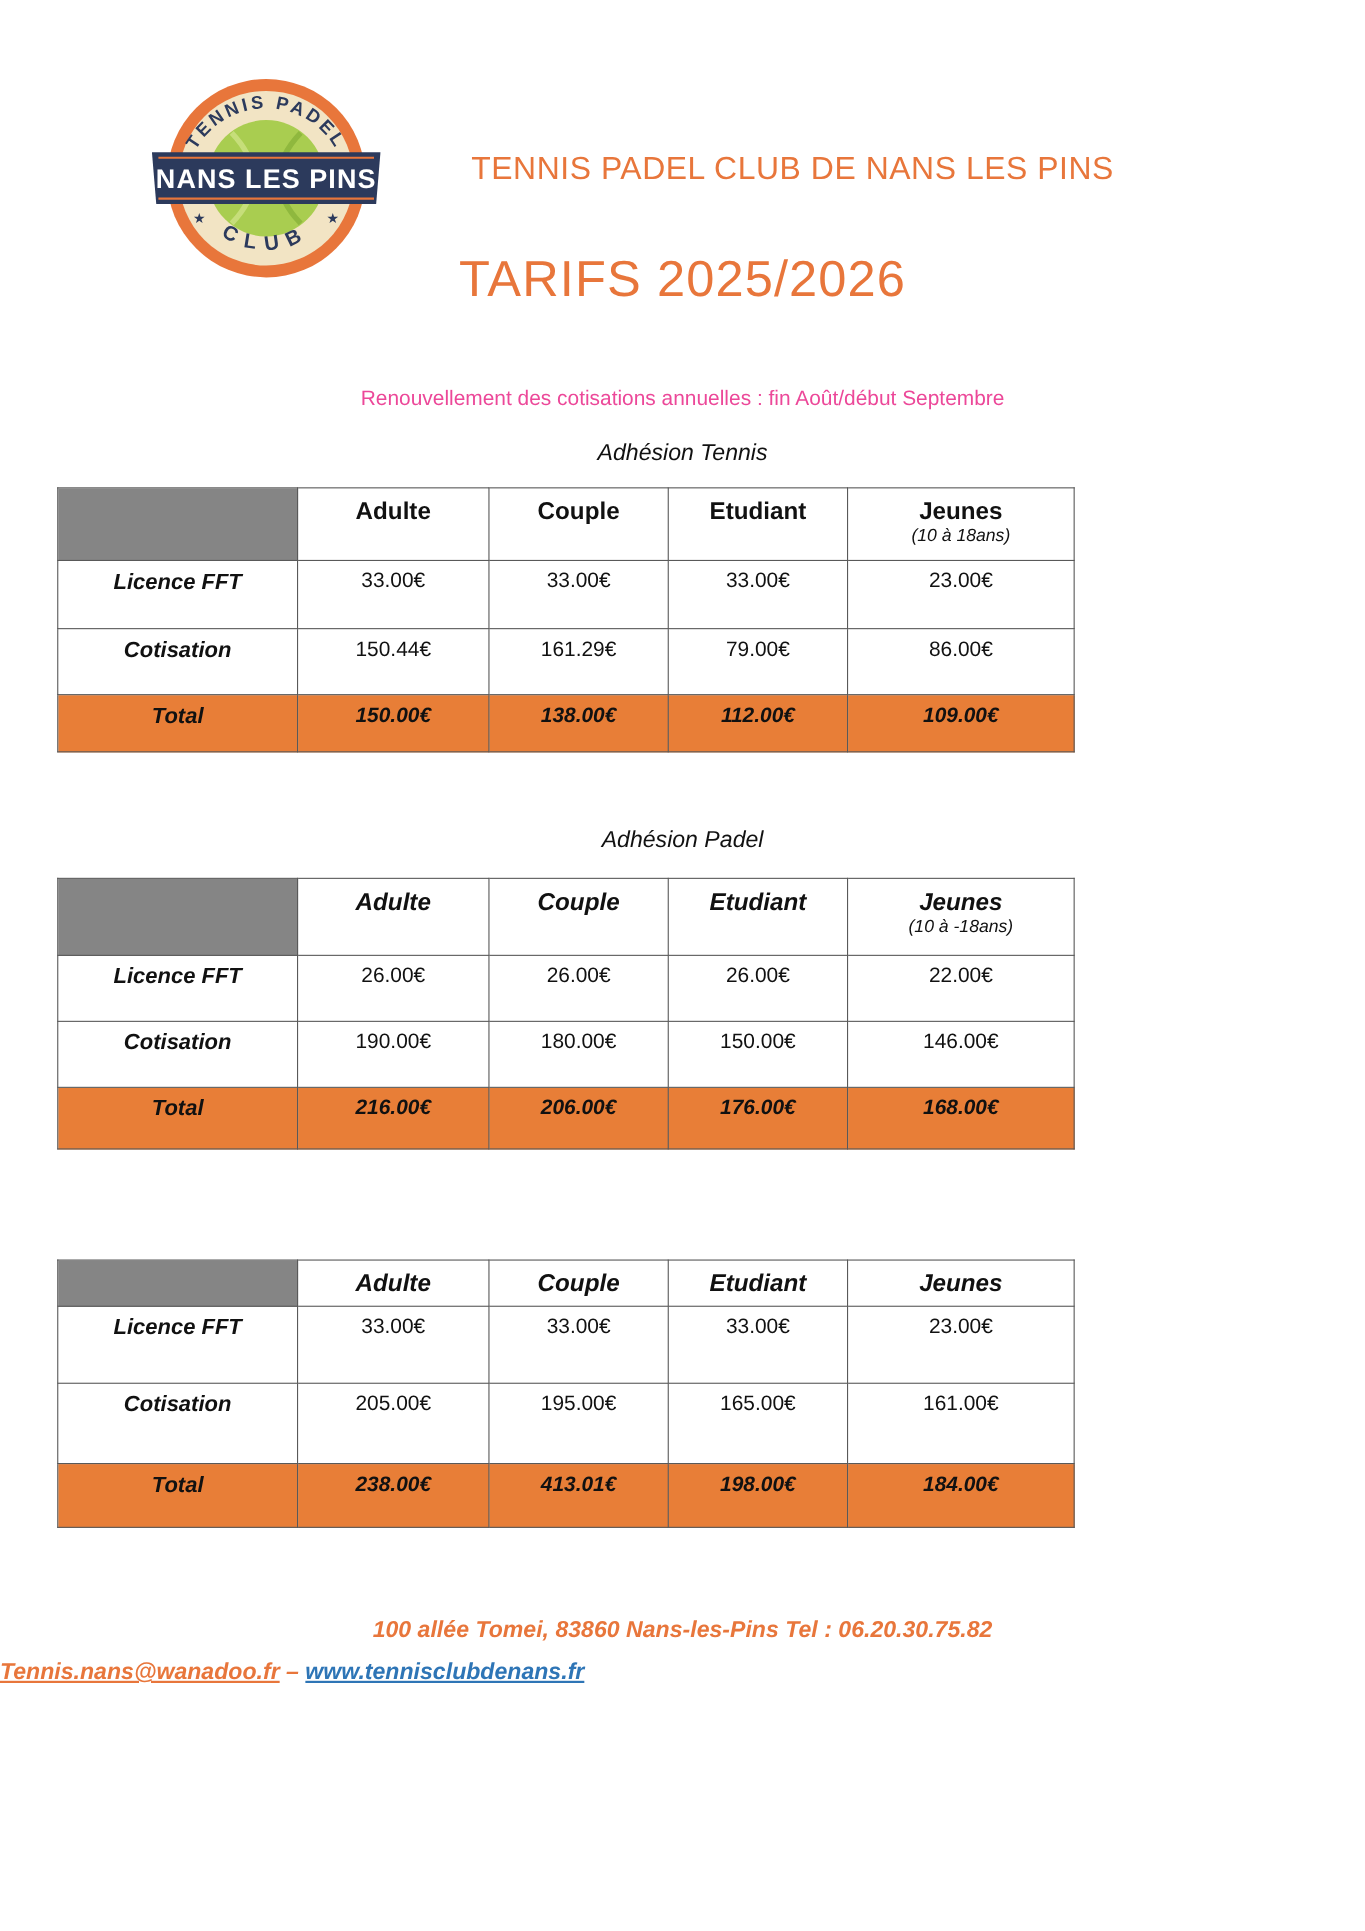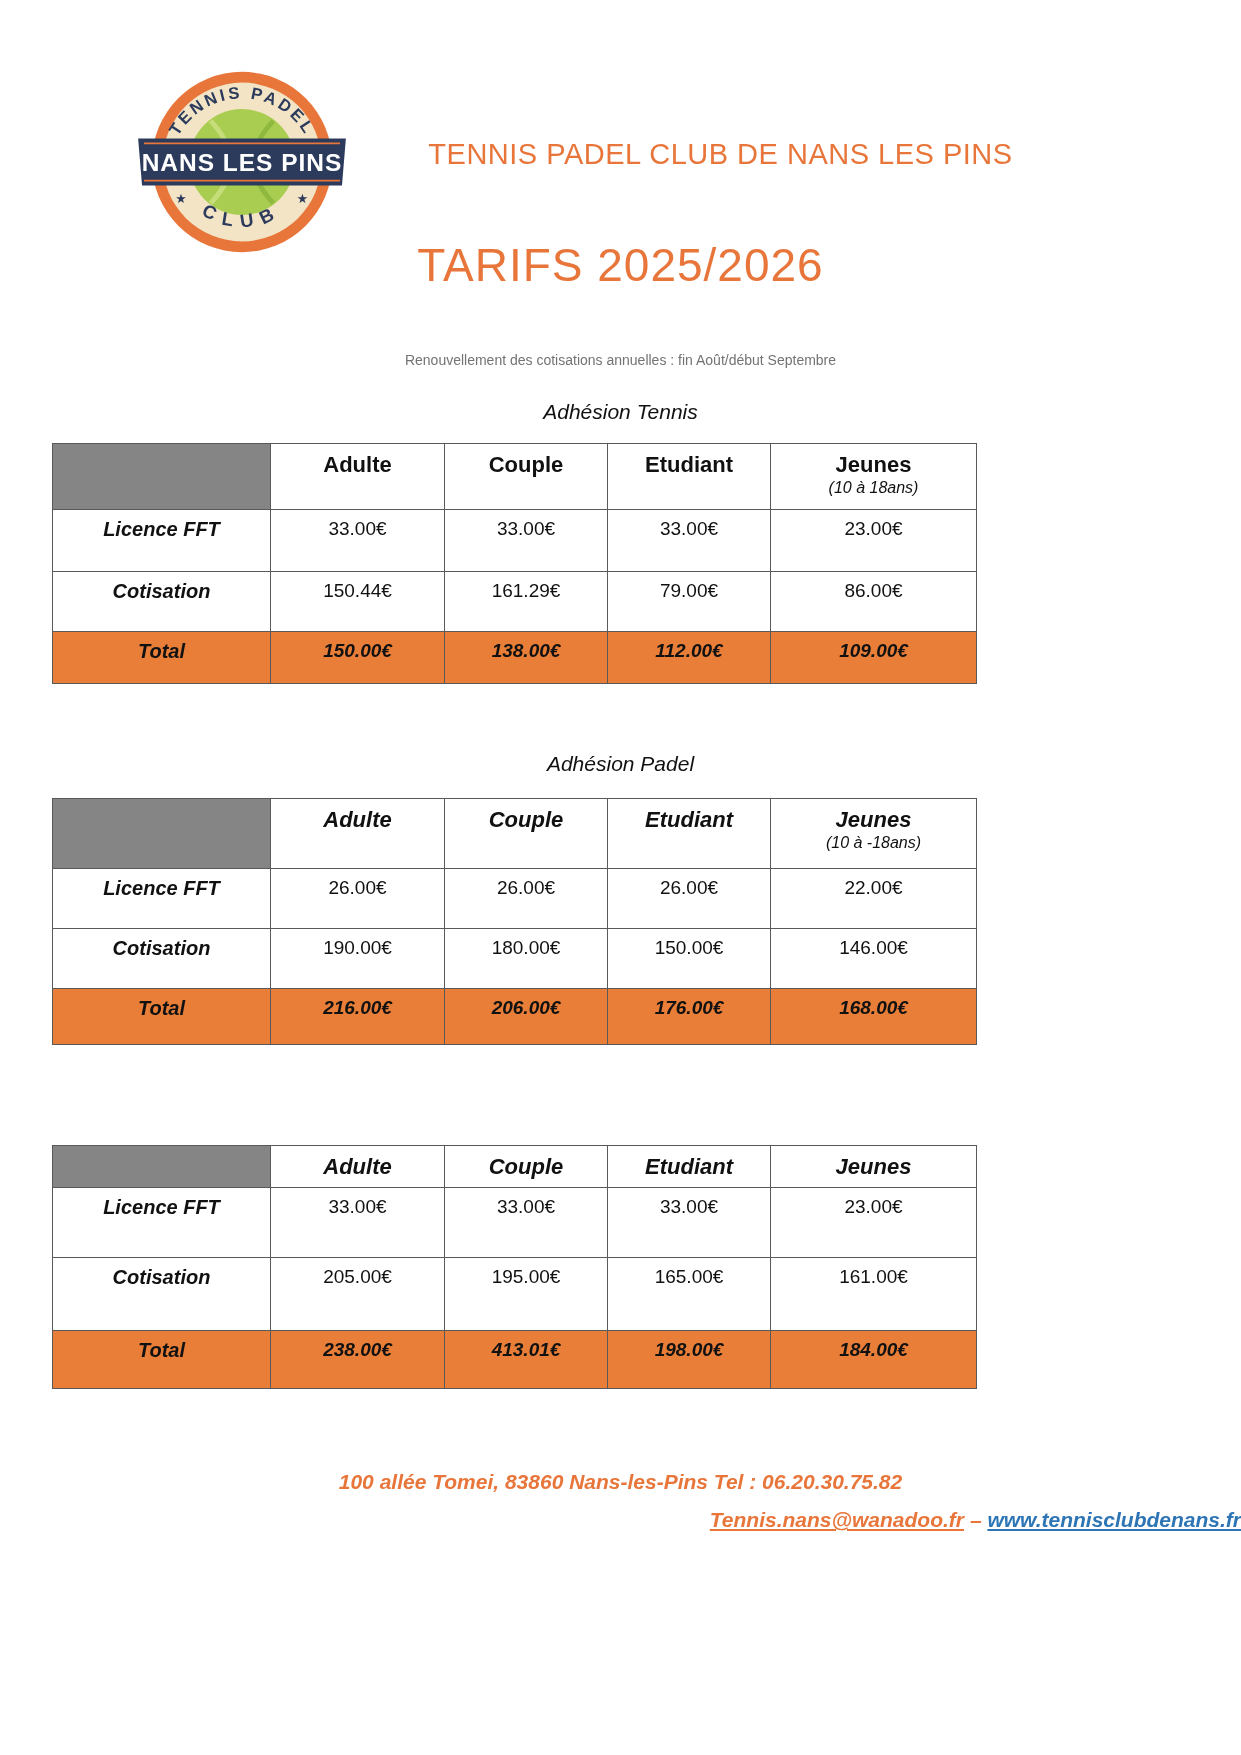--- a/index.html
+++ b/index.html
@@ -13,22 +13,22 @@
   .abs{position:absolute;left:0;right:0;}
 
   
   .logo{position:absolute;left:128px;top:64px;width:228px;height:196px;}
   .club-title{
     position:absolute;top:138px;left:210px;right:10px;
     text-align:center;color:#E8763B;font-size:29px;letter-spacing:0.5px;
   }
 
   
-  .main-title{top:238px;text-align:center;color:#E8763B;font-size:46px;letter-spacing:1px;}
-  .subtitle{top:352px;text-align:center;color:#737373;font-size:14px;}
+  .main-title{top:226px;text-align:center;color:#E8763B;font-size:46px;letter-spacing:1px;}
+  .subtitle{top:352px;text-align:center;color:#ec4899;font-size:19px;}
   .section-heading{position:absolute;left:0;right:0;text-align:center;color:#111111;
     font-size:21px;font-weight:normal;font-style:italic;}
   .sh1{top:400px;} .sh2{top:752px;} .sh3{top:1106px;}
 
   
   table.price-table{
     position:absolute;left:52px;width:924px;
     border-collapse:collapse;table-layout:fixed;
   }
   table.price-table td{
@@ -49,21 +49,21 @@
   .t1 tr:nth-child(1){height:66px;} .t1 tr:nth-child(2){height:62px;}
   .t1 tr:nth-child(3){height:60px;} .t1 tr:nth-child(4){height:52px;}
   .t2 tr:nth-child(1){height:70px;} .t2 tr:nth-child(2){height:60px;}
   .t2 tr:nth-child(3){height:60px;} .t2 tr:nth-child(4){height:56px;}
   .t3 tr:nth-child(1){height:42px;} .t3 tr:nth-child(2){height:70px;}
   .t3 tr:nth-child(3){height:73px;} .t3 tr:nth-child(4){height:58px;}
 
   
   .footer-line1{top:1470px;text-align:center;color:#E8763B;
     font-size:21px;font-weight:bold;font-style:italic;}
-  .footer-line2{top:1508px;text-align:right;font-size:21px;font-weight:bold;font-style:italic;}
+  .footer-line2{top:1508px;text-align:left;font-size:21px;font-weight:bold;font-style:italic;}
   .footer-line2 a{cursor:pointer;}
   .email-link{color:#E8763B;text-decoration:underline;}
   .dash-sep{color:#E8763B;text-decoration:none;}
   .site-link{color:#2E75B6;text-decoration:underline;}
 </style>
 </head>
 <body>
 
 <div class="page">
 

